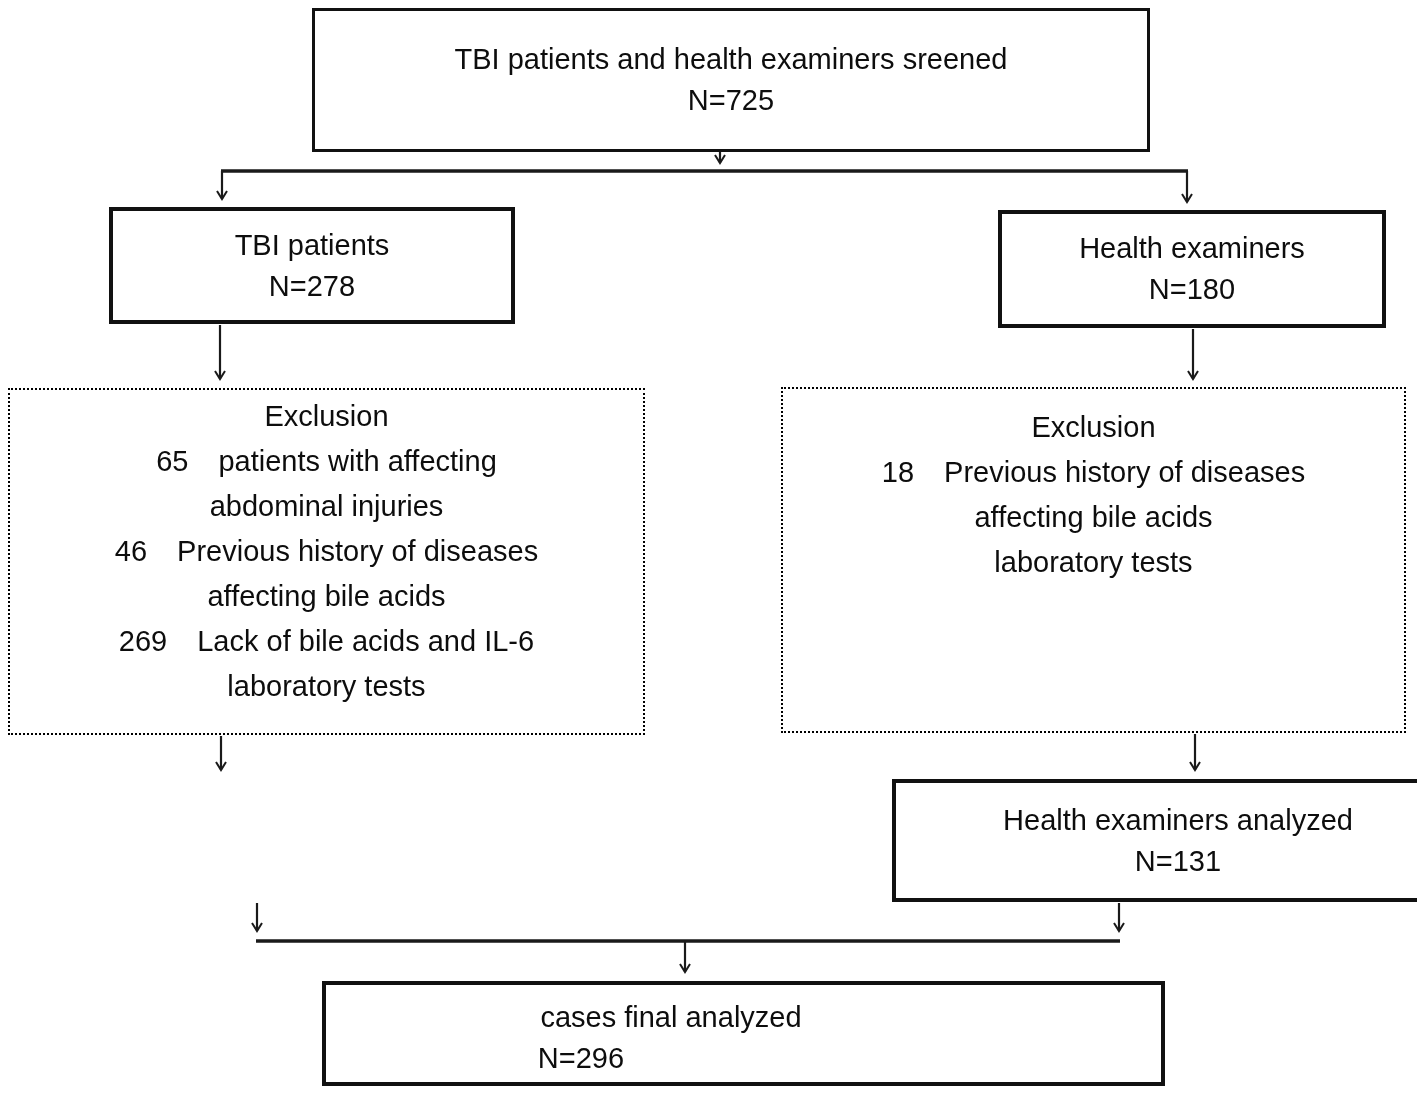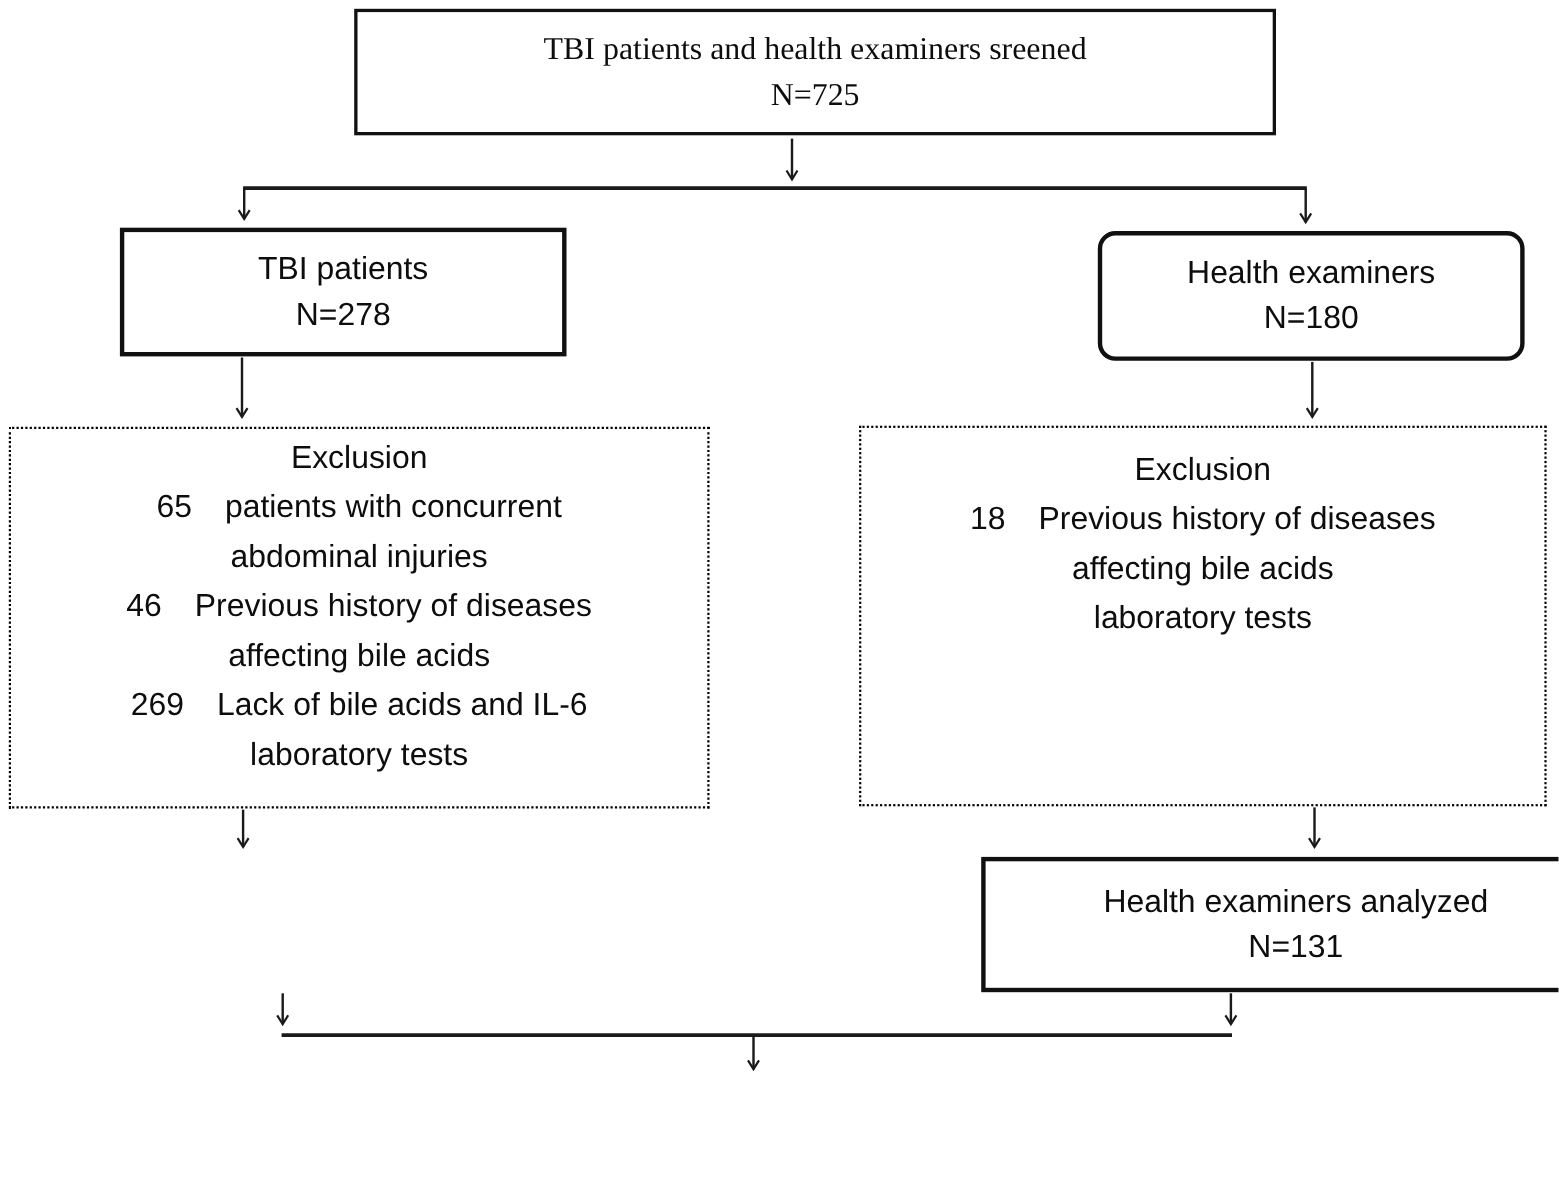--- a/index.html
+++ b/index.html
@@ -76,39 +76,39 @@
     <line x1="221" y1="736" x2="221" y2="770" stroke="#1a1a1a" stroke-width="2.2" marker-end="url(#ah)"></line>
     <line x1="1195" y1="734" x2="1195" y2="770" stroke="#1a1a1a" stroke-width="2.2" marker-end="url(#ah)"></line>
 
     <line x1="257" y1="903" x2="257" y2="931" stroke="#1a1a1a" stroke-width="2.2" marker-end="url(#ah)"></line>
     <line x1="1119" y1="903" x2="1119" y2="931" stroke="#1a1a1a" stroke-width="2.2" marker-end="url(#ah)"></line>
     <line x1="256" y1="941" x2="1120" y2="941" stroke="#1a1a1a" stroke-width="3.5"></line>
 
     <line x1="685" y1="942" x2="685" y2="972" stroke="#1a1a1a" stroke-width="2.2" marker-end="url(#ah)"></line>
   </svg>
 
-  <div class="box solid center-2line" style="left:322px; top:8px; width:838px; height:115px;font-family:Liberation Serif, serif;">
+  <div class="box solid center-2line" style="left:312px; top:8px; width:838px; height:144px;">
     <div>TBI patients and health examiners sreened</div>
     <div>N=725</div>
   </div>
 
   <div class="box heavy center-2line" style="left:77px; top:207px; width:406px; height:117px;">
     <div>TBI patients</div>
     <div>N=278</div>
   </div>
 
-  <div class="box heavy center-2line" style="left:966px; top:210px; width:388px; height:118px;border-radius:16px;">
+  <div class="box heavy center-2line" style="left:966px; top:210px; width:388px; height:118px;">
     <div>Health examiners</div>
     <div>N=180</div>
   </div>
 
   <div class="box dotted excl" style="left:8px; top:388px; width:637px; height:347px;">
     <div class="excl-title">Exclusion</div>
     <div class="excl-line">
-      <span class="excl-count">65</span><span>patients with concurrent</span>
+      <span class="excl-count">65</span><span>patients with affecting</span>
     </div>
     <div class="excl-line">abdominal injuries</div>
     <div class="excl-line">
       <span class="excl-count">46</span><span>Previous history of diseases</span>
     </div>
     <div class="excl-line">affecting bile acids</div>
     <div class="excl-line">
       <span class="excl-count">269</span><span>Lack of bile acids and IL-6</span>
     </div>
     <div class="excl-line">laboratory tests</div>
@@ -122,14 +122,20 @@
     <div class="excl-line">affecting bile acids</div>
     <div class="excl-line">laboratory tests</div>
   </div>
 
 
   <div class="box heavy center-2line" style="left:860px; top:779px; width:572px; height:123px;">
     <div>Health examiners analyzed</div>
     <div>N=131</div>
   </div>
 
+  <div class="box heavy" style="left:290px; top:981px; width:843px; height:105px;">
+    <div class="final-inner">
+      <div>cases final analyzed</div>
+      <div class="final-n">N=296</div>
+    </div>
+  </div>
 
 </div>
 
 </body></html>

